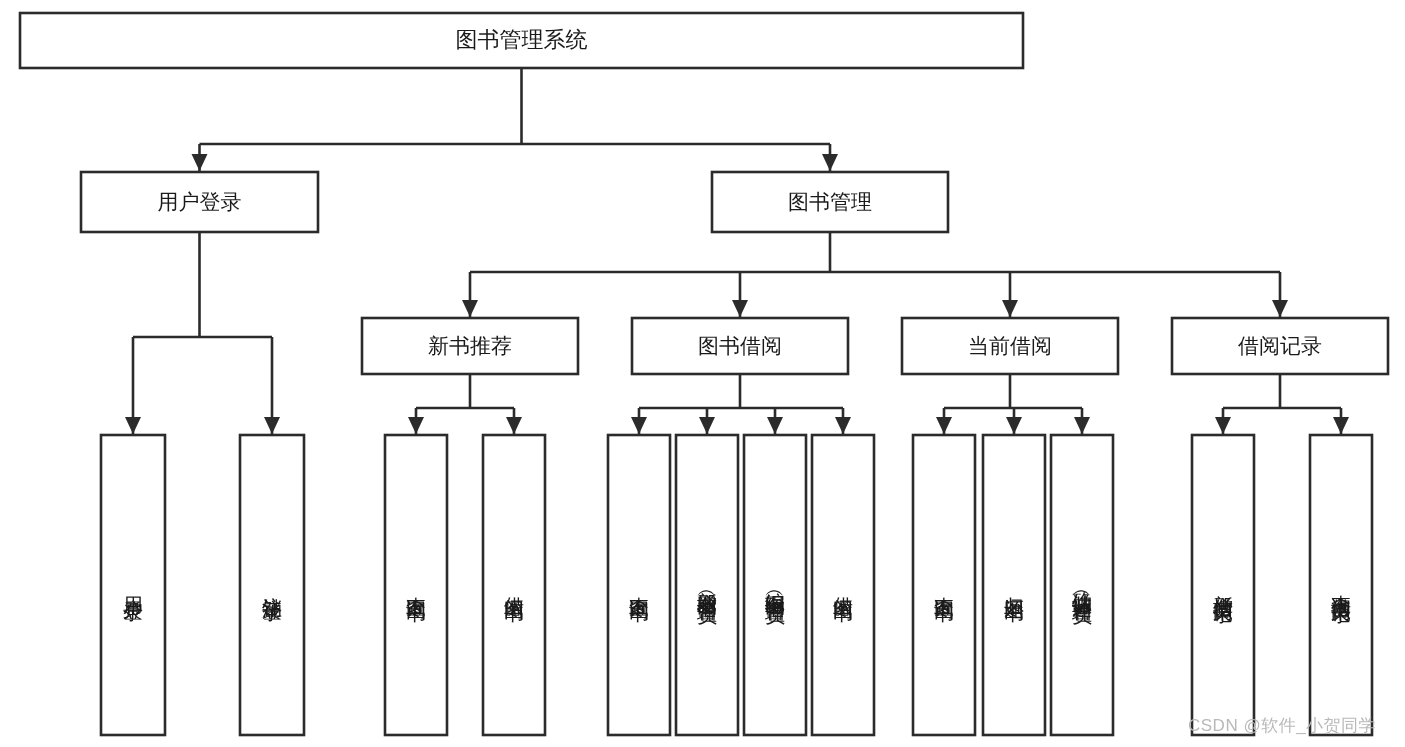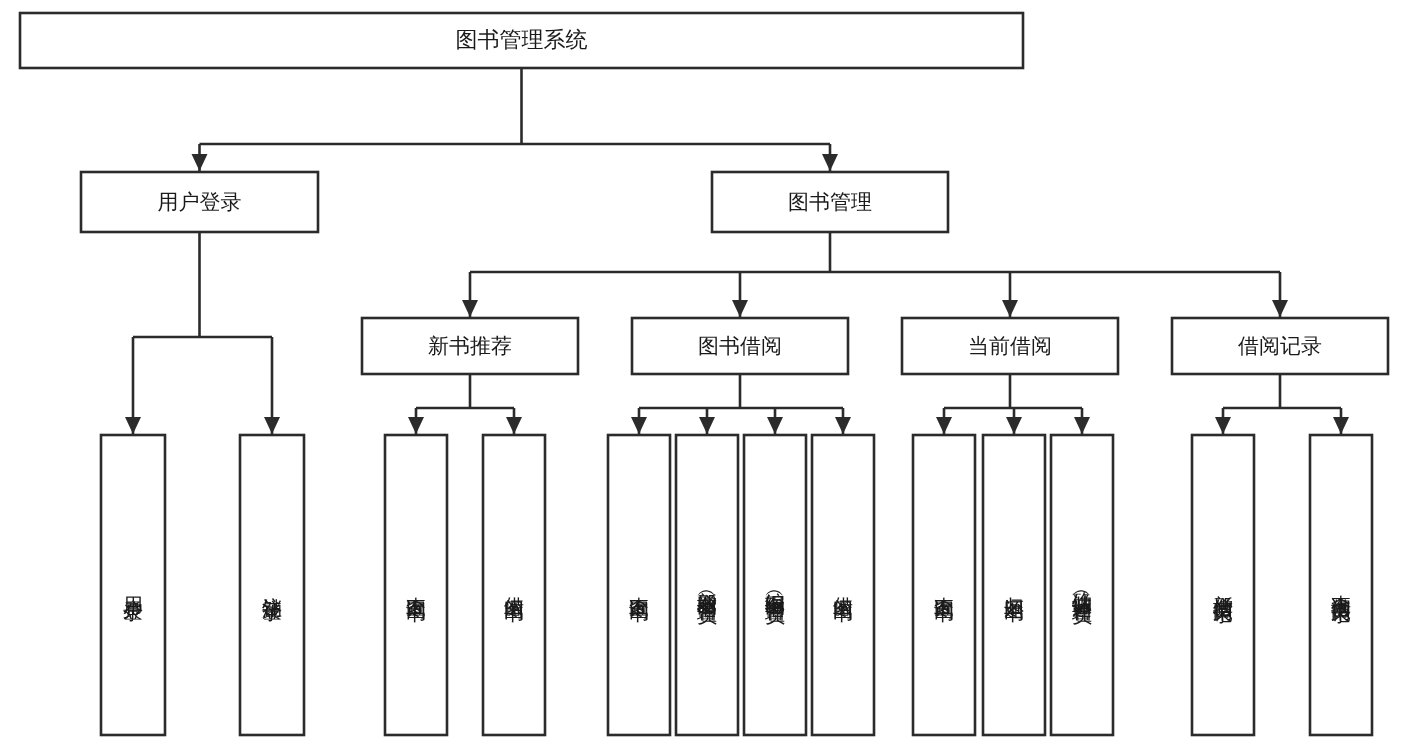--- a/index.html
+++ b/index.html
@@ -251,14 +251,15 @@
         <span class="leaf-label">确认归还（管理员）</span>
       </div>
       <div class="leaf-label-holder" style="left: 1192px; top: 435px; width: 62px; height: 300px;">
         <span class="leaf-label">新增借阅记录</span>
       </div>
       <div class="leaf-label-holder" style="left: 1310px; top: 435px; width: 62px; height: 300px;">
         <span class="leaf-label">查询借阅记录</span>
       </div>
     </div>
 
+  <div class="watermark">CSDN @软件_小贺同学</div>
 
 </div>
 
 </body></html>

